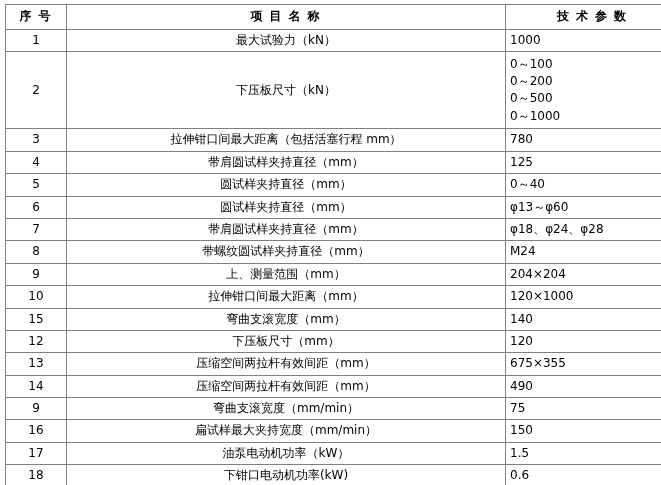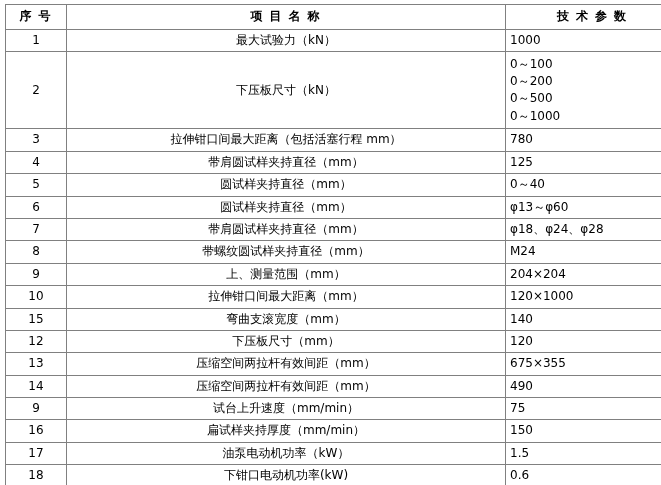--- a/index.html
+++ b/index.html
@@ -138,26 +138,26 @@
       <td class="col-name">压缩空间两拉杆有效间距（mm）</td>
       <td class="col-param">675×355</td>
     </tr>
     <tr>
       <td class="col-no">14</td>
       <td class="col-name">压缩空间两拉杆有效间距（mm）</td>
       <td class="col-param">490</td>
     </tr>
     <tr>
       <td class="col-no">9</td>
-      <td class="col-name">试台上升速度（mm/min）</td>
+      <td class="col-name">弯曲支滚宽度（mm/min）</td>
       <td class="col-param">75</td>
     </tr>
     <tr>
       <td class="col-no">16</td>
-      <td class="col-name">扁试样夹持厚度（mm/min）</td>
+      <td class="col-name">扁试样最大夹持宽度（mm/min）</td>
       <td class="col-param">150</td>
     </tr>
     <tr>
       <td class="col-no">17</td>
       <td class="col-name">油泵电动机功率（kW）</td>
       <td class="col-param">1.5</td>
     </tr>
     <tr>
       <td class="col-no">18</td>
       <td class="col-name">下钳口电动机功率(kW)</td>

